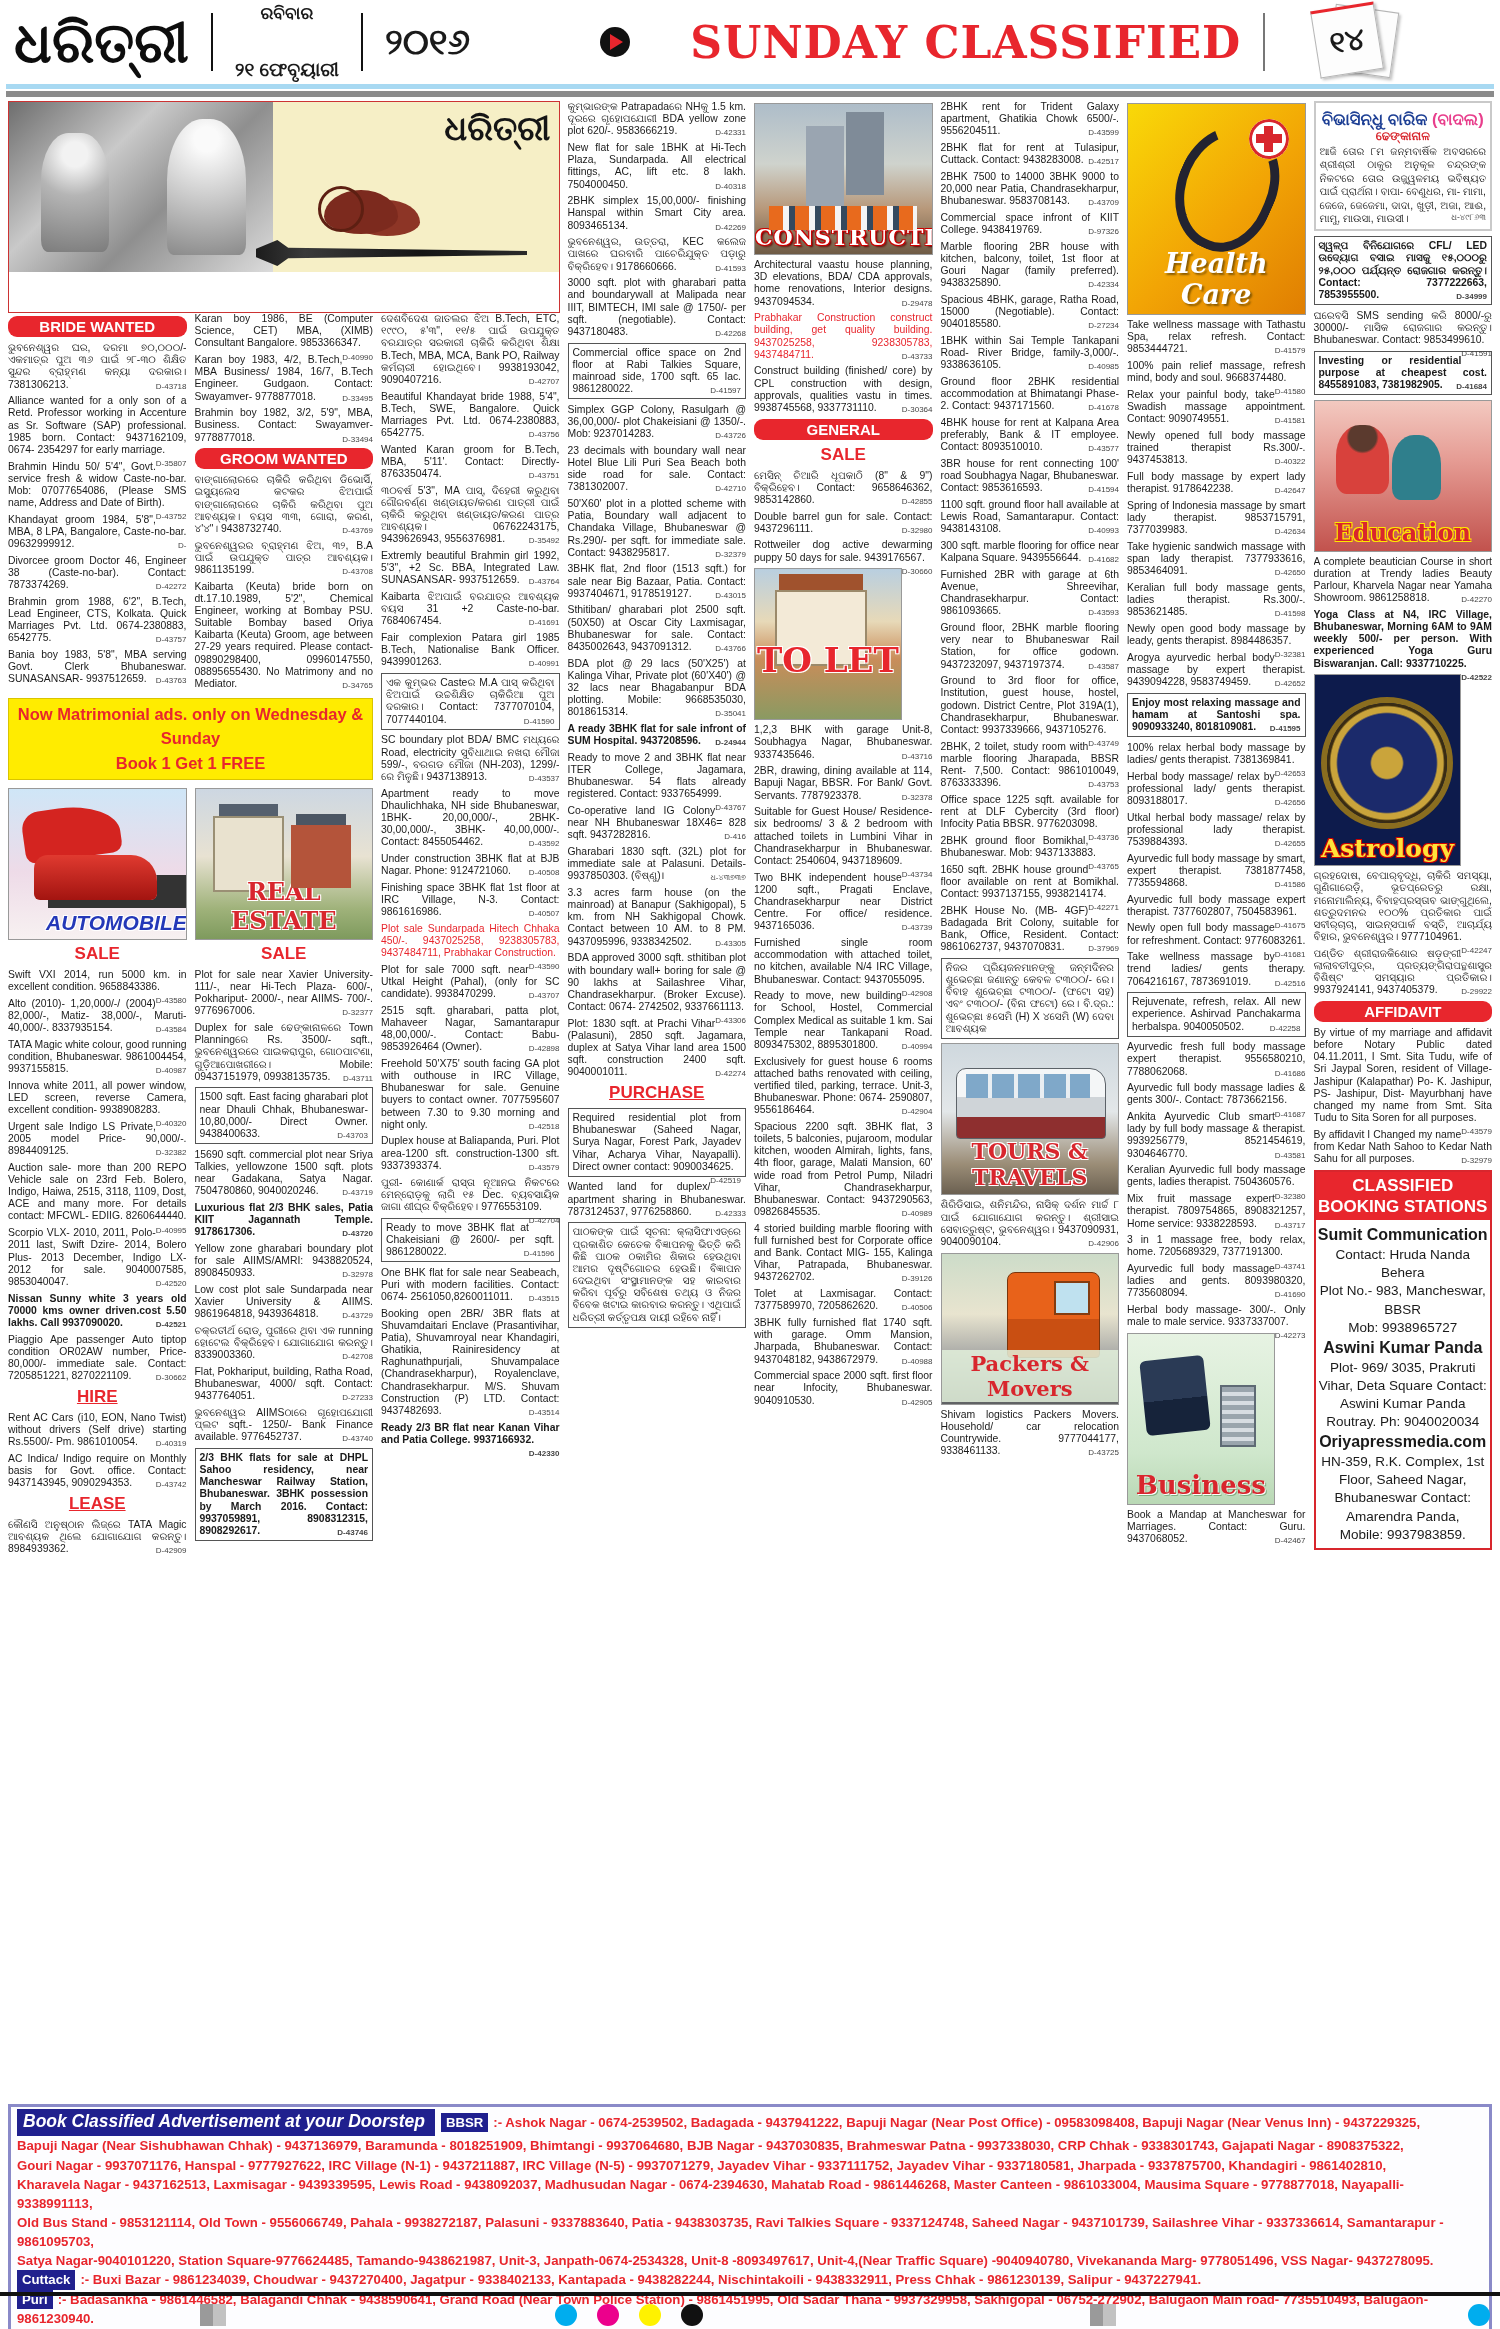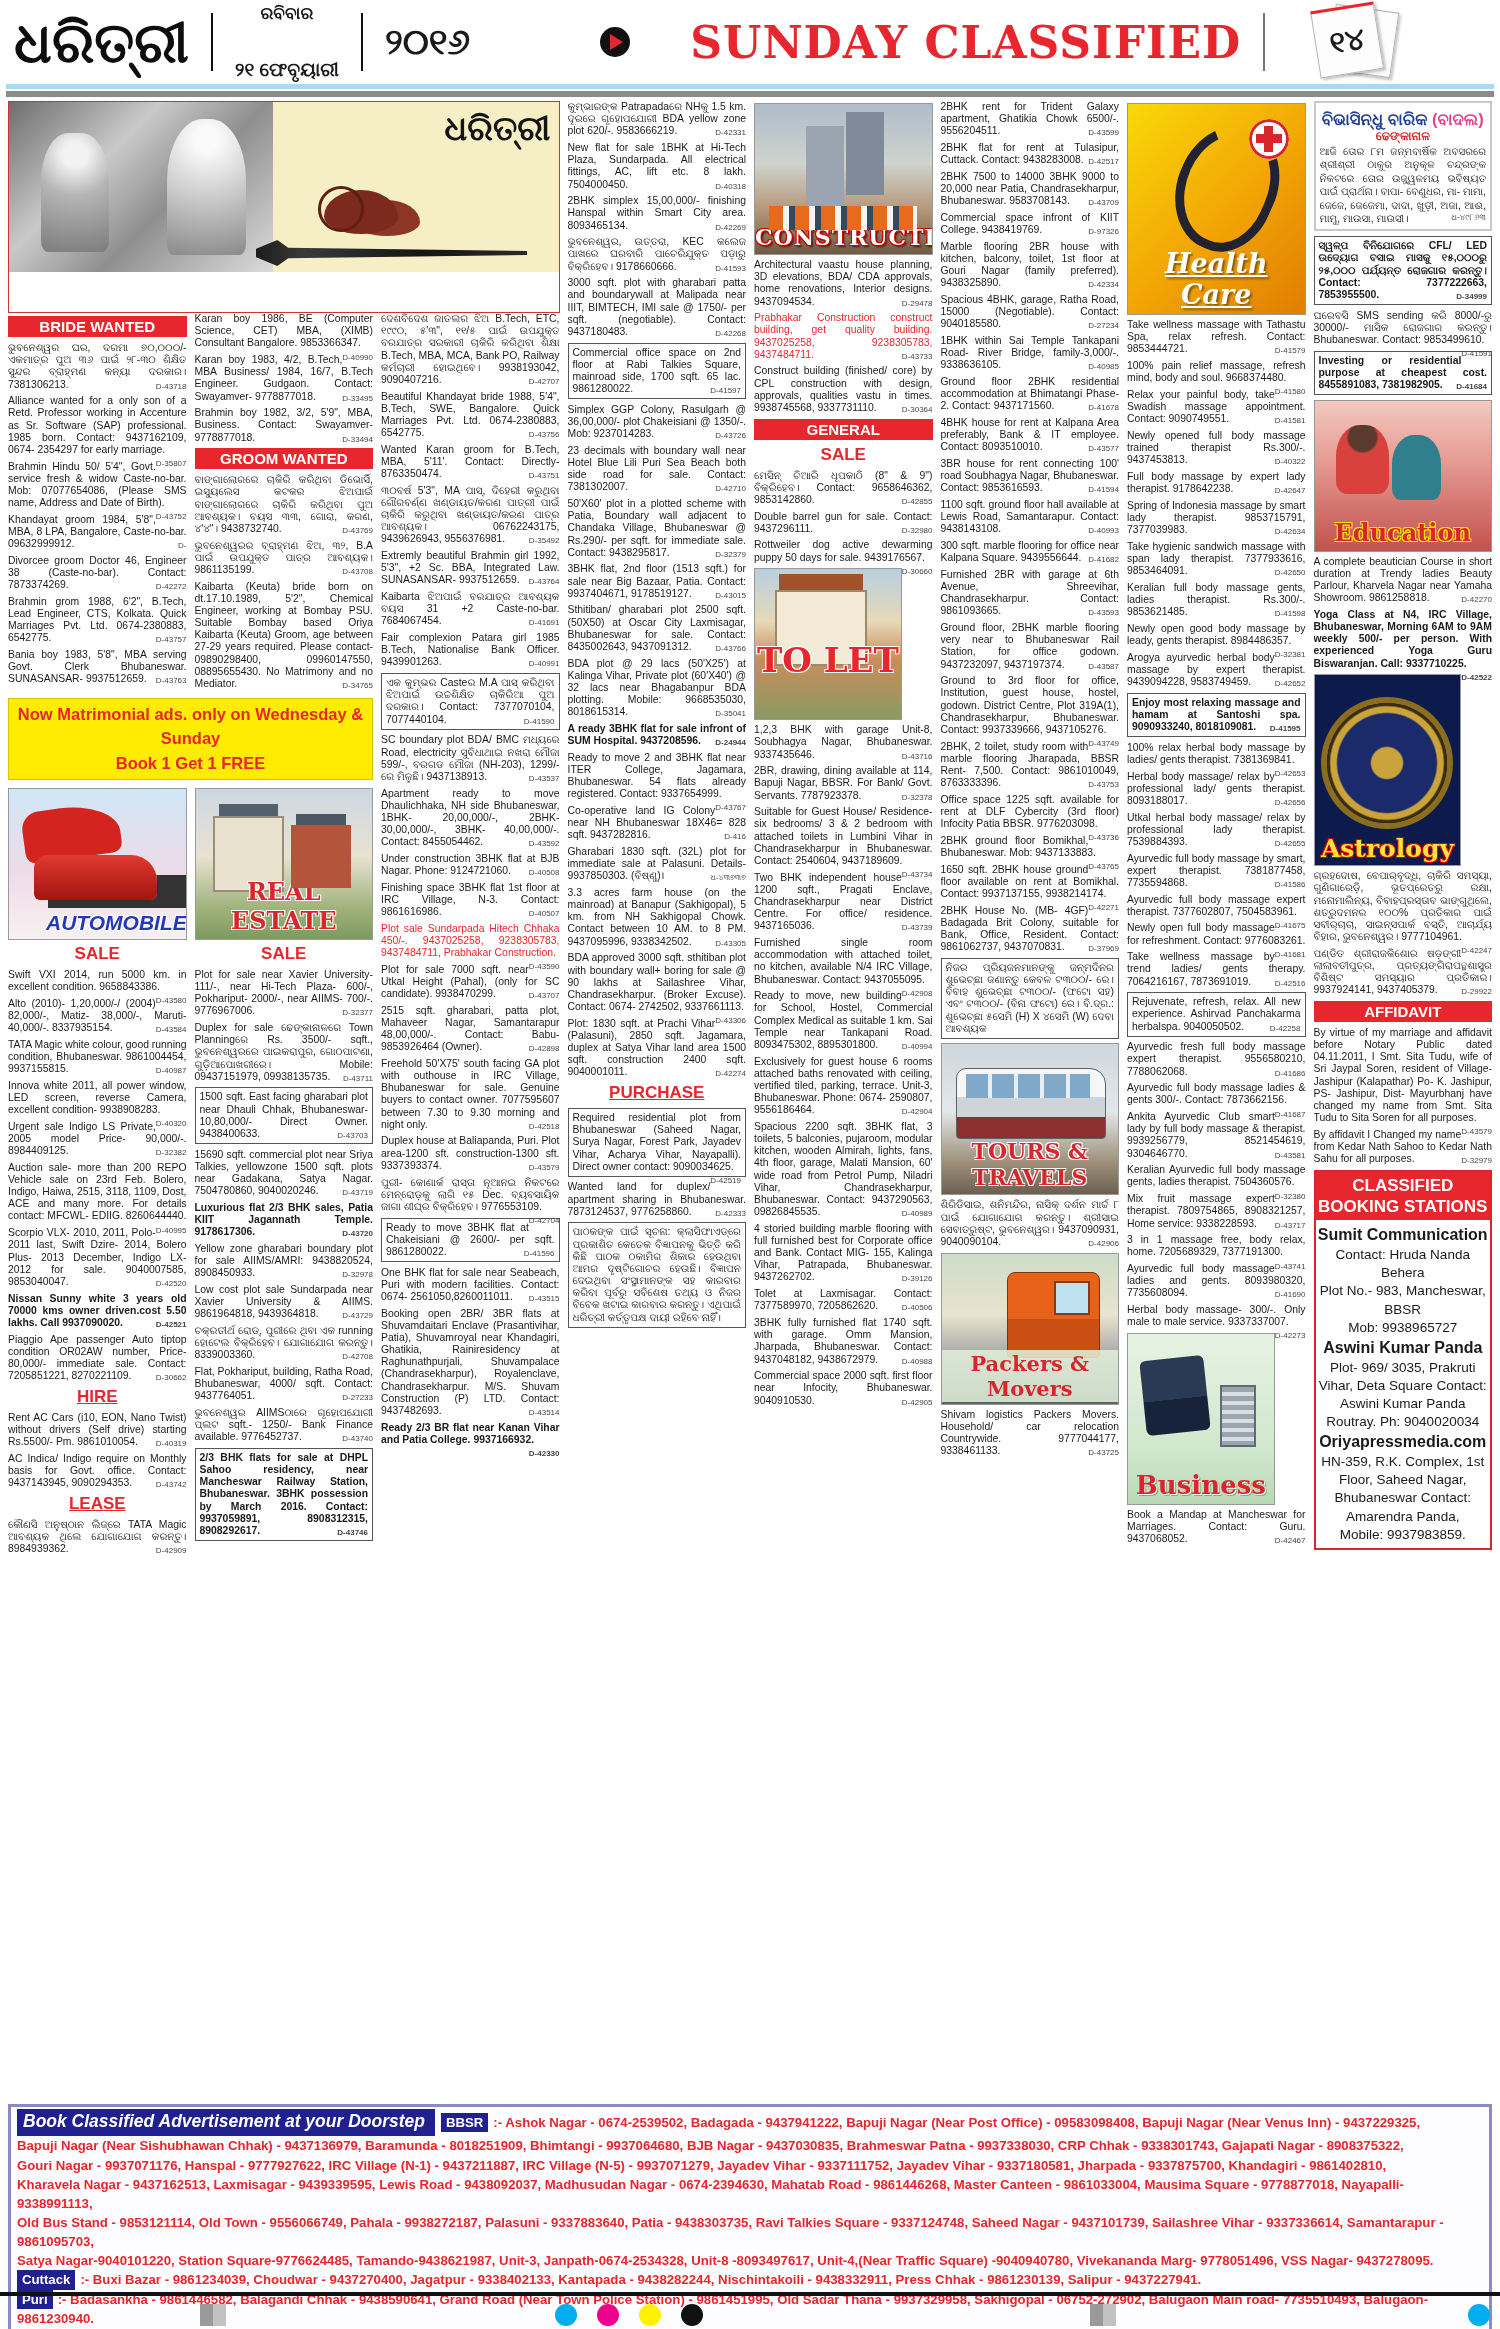--- a/index.html
+++ b/index.html
@@ -32,21 +32,21 @@
   .col{overflow:hidden;grid-row:1/3;}
   #colC{grid-row:2;}
   .ab-unit{grid-column:1/3;grid-row:2;overflow:hidden;}
   .two{display:grid;grid-template-columns:1fr 1fr;column-gap:8px;}
   
   .ad{font-size:10.4px;line-height:1.17;text-align:justify;margin:0 0 4.5px 0;}
   .ad .code{float:right;font-size:8px;color:#444;margin-top:3px;}
   .ad.b{font-weight:bold;}
   .ad.r{color:#e8262d;}
   .ad.x{border:1.5px solid #555;padding:3px 4px;}
-  .sec{font-weight:bold;text-align:center;margin:3px 0 5px 0;}
+  .sec{font-weight:bold;text-align:center;margin:3px 0 5px 0;border-radius:9px;}
   .sec.bar{background:#e8262d;color:#fff;font-size:15px;padding:2px 0;}
   .sec.red{color:#e8262d;font-size:17px;}
   .sec.redu{color:#e8262d;font-size:17px;text-decoration:underline;}
   
   .mat-banner{grid-column:1/4;grid-row:1;position:relative;border:1px solid #c33;overflow:hidden;}
   .mat-photo{position:absolute;left:0;top:0;width:48%;height:170px;
      background:linear-gradient(135deg,#6e6e6e 0%,#c9c9c9 35%,#8f8f8f 60%,#dcdcdc 100%);}
   .mat-photo::before{content:"";position:absolute;left:12%;top:18%;width:26%;height:70%;
      background:radial-gradient(circle at 50% 18%,#f2f2f2 12%,#b5b5b5 40%,#7c7c7c 100%);border-radius:40% 40% 10% 10%;}
   .mat-photo::after{content:"";position:absolute;right:10%;top:10%;width:30%;height:80%;
@@ -108,21 +108,21 @@
      background:linear-gradient(180deg,#e8621a 0 55%,#c94f12 55% 100%);border-radius:8px 8px 4px 4px;border:1px solid #7a350c;}
   .img-packers::after{content:"";position:absolute;right:16%;top:18%;width:18%;height:20%;background:#bfe1ef;border:2px solid #843c10;}
   .img-packers .imgl{color:#d8262d;font-size:21px;background:rgba(226,240,219,.85);padding:1px 0;bottom:2px;}
   .img-healthcare{background:linear-gradient(135deg,#f9d908 0%,#f2a405 55%,#e07e02 100%);height:210px;}
   .img-healthcare::before{content:"";position:absolute;left:28%;top:10%;width:46%;height:52%;
      border:9px solid #232330;border-radius:50% 50% 46% 54%;border-top-color:transparent;transform:rotate(24deg);}
   .img-healthcare::after{content:"";position:absolute;right:9%;top:7%;width:40px;height:40px;border-radius:50%;
      background:#fff;box-shadow:inset 0 0 0 3px #d8262d;
      background-image:linear-gradient(#d8262d,#d8262d),linear-gradient(#d8262d,#d8262d);
      background-size:26px 9px,9px 26px;background-position:center;background-repeat:no-repeat;}
-  .img-healthcare .imgl{color:#fff;font-size:27px;font-style:italic;text-shadow:2px 2px 2px #8a5b00;text-decoration:underline;}
+  .img-healthcare .imgl{color:#fff;font-size:27px;font-style:italic;text-shadow:2px 2px 2px #8a5b00;}
   .img-education{background:linear-gradient(180deg,#f3c9c0 0%,#e59b93 40%,#c2524d 100%);}
   .img-education::before{content:"";position:absolute;left:12%;top:16%;width:30%;height:46%;border-radius:45% 45% 20% 20%;
      background:radial-gradient(circle at 50% 18%,#5b3a2e 22%,#d8413c 26%);box-shadow:54px 8px 0 -2px #2f7f8c;}
   .img-education .imgl{color:#d8262d;font-size:24px;text-shadow:1px 1px 0 #ffe800,-1px -1px 0 #ffe800,1px -1px 0 #ffe800,-1px 1px 0 #ffe800;}
   .img-astrology{background:#0d1b4c;height:190px;}
   .img-astrology::before{content:"";position:absolute;left:50%;top:46%;width:120px;height:120px;transform:translate(-50%,-50%);
      border-radius:50%;background:radial-gradient(circle,#caa43b 18%,#1b2a6b 20% 58%,#caa43b 60% 66%,#3a2c12 68% 100%);
      box-shadow:0 0 0 6px #8a6d1f;}
   .img-astrology .imgl{color:#ffe23a;font-size:25px;bottom:2px;
      text-shadow:1px 1px 0 #c00,-1px -1px 0 #c00,1px -1px 0 #c00,-1px 1px 0 #c00;}

